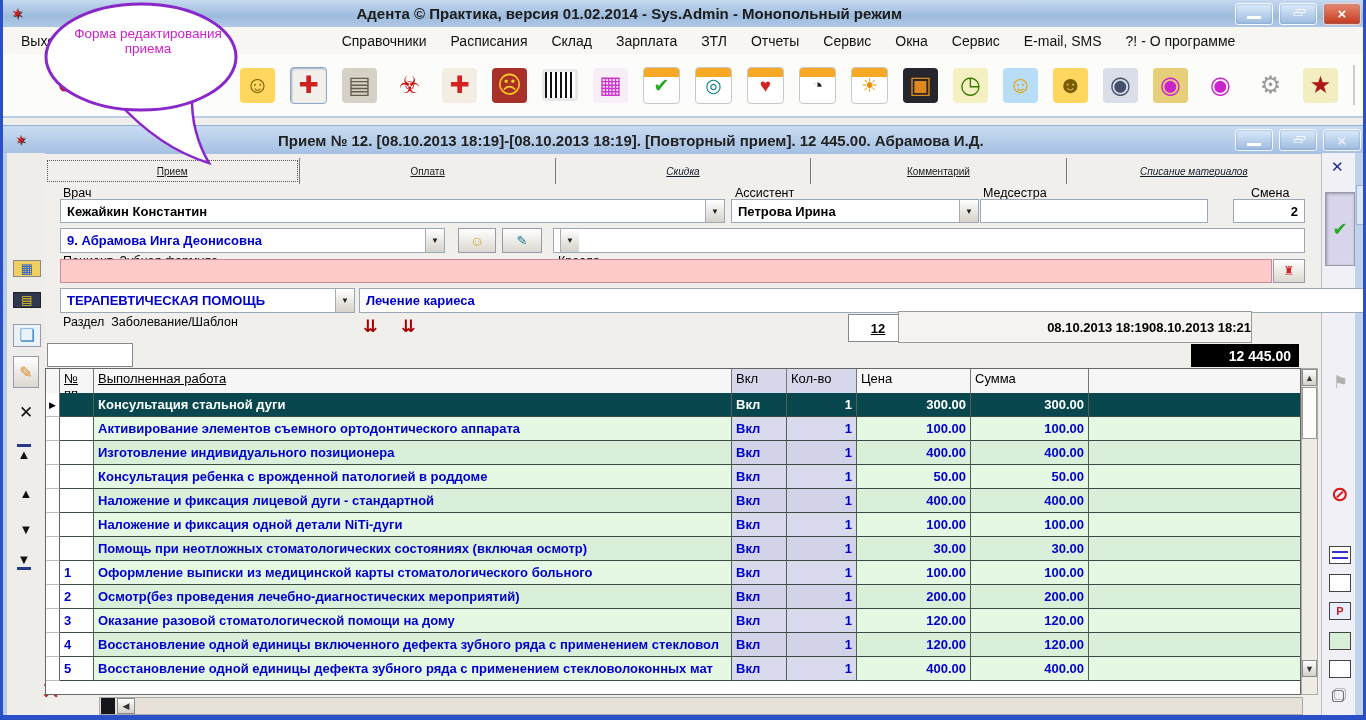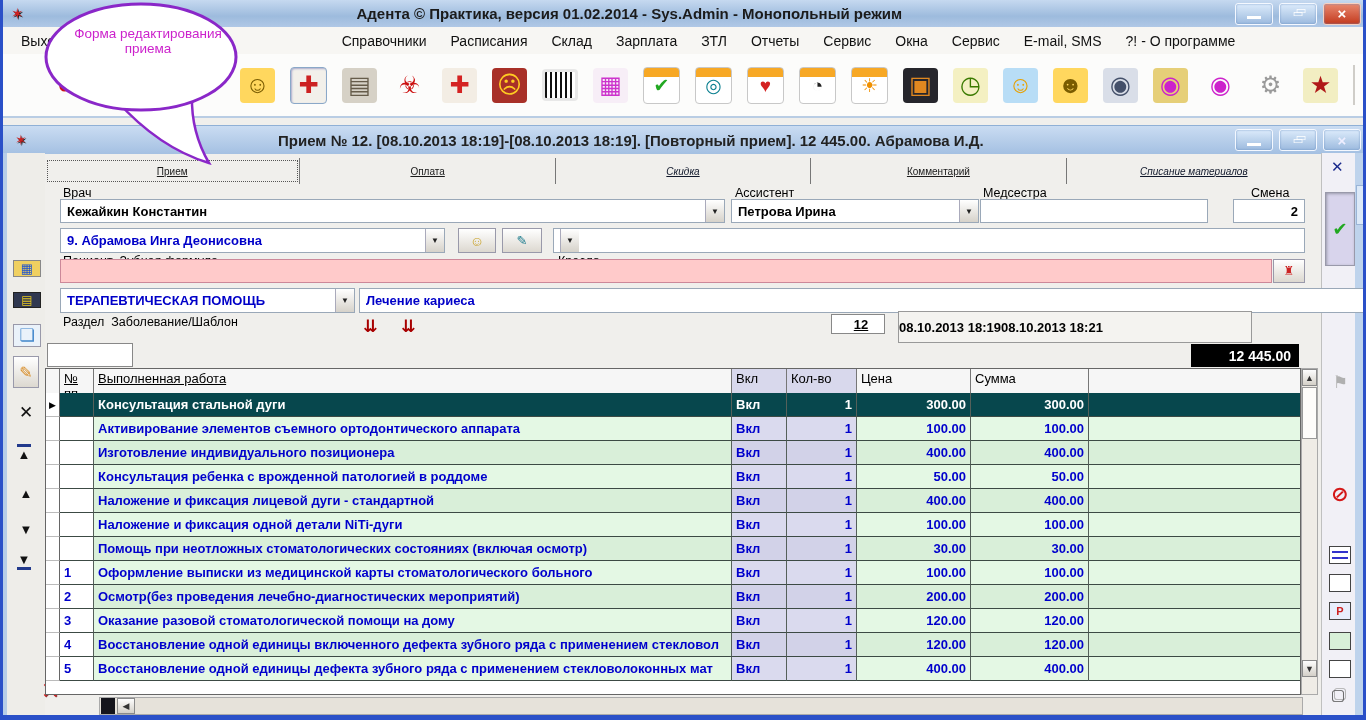--- a/index.html
+++ b/index.html
@@ -270,24 +270,24 @@
   <span class="dd">▼</span>
 </div>
 <div class="abs field" style="left:356px;top:288px;width:1048px;height:25px;">
   <span class="v blue">Лечение кариеса</span>
   <span class="dd">▼</span>
 </div>
 <span class="abs lbl" style="left:60px;top:315px;white-space:pre;">Раздел  Заболевание/Шаблон</span>
 <span class="abs" style="left:360px;top:316px;color:#a80000;font-size:17px;font-weight:bold;">⇊</span>
 <span class="abs" style="left:398px;top:316px;color:#a80000;font-size:17px;font-weight:bold;">⇊</span>
 
-<div class="abs field" style="left:828px;top:314px;width:54px;height:20px;border-color:#888;text-decoration:underline;">
+<div class="abs field" style="left:845px;top:314px;width:54px;height:28px;border-color:#888;text-decoration:underline;">
   <span class="v" style="text-align:center;">12</span>
 </div>
-<div class="abs" style="left:895px;top:311px;width:352px;height:30px;border:1px solid #999;background:#f4f3f0;display:flex;align-items:center;justify-content:flex-start;font-size:13px;font-weight:bold;">
+<div class="abs" style="left:895px;top:311px;width:352px;height:30px;border:1px solid #999;background:#f4f3f0;display:flex;align-items:center;justify-content:flex-end;font-size:13px;font-weight:bold;">
   <span>08.10.2013 18:19</span>
   <span>08.10.2013 18:21</span>
 </div>
 
 <div class="abs field" style="left:44px;top:343px;width:86px;height:24px;border-color:#888;"></div>
 <div class="abs" style="left:1188px;top:344px;width:108px;height:23px;background:#000;color:#fff;display:flex;align-items:center;justify-content:flex-end;padding-right:8px;box-sizing:border-box;font-size:14px;font-weight:bold;">
   <span>12 445.00</span>
 </div>
 
 <div class="abs" id="grid">

